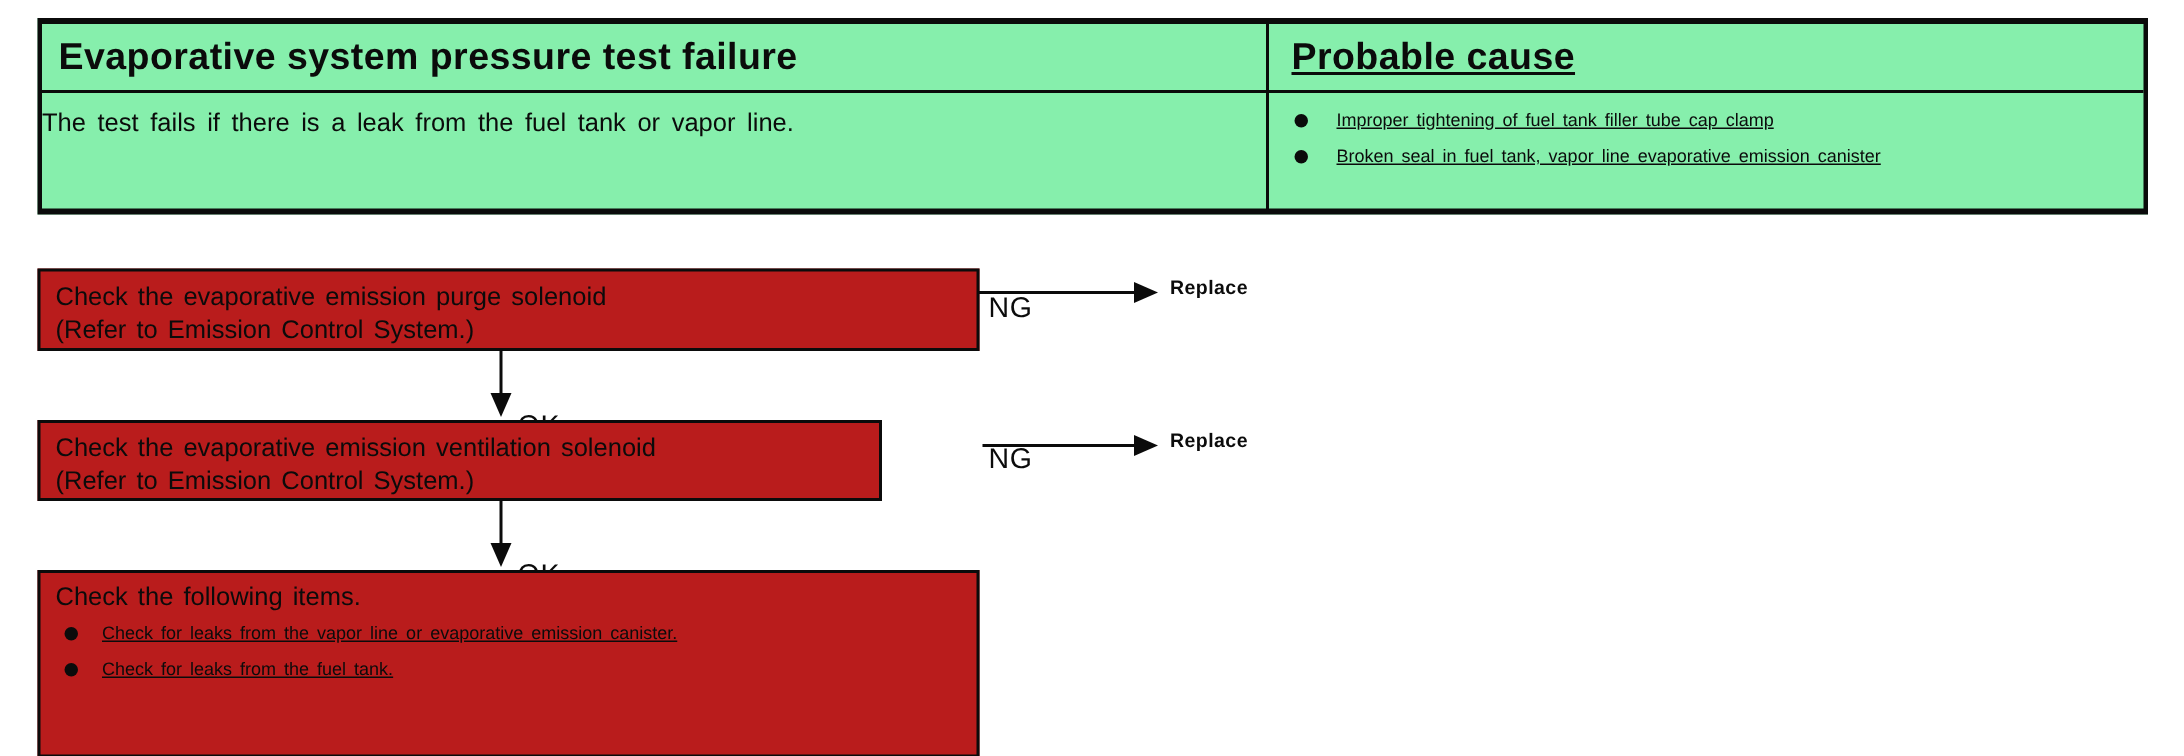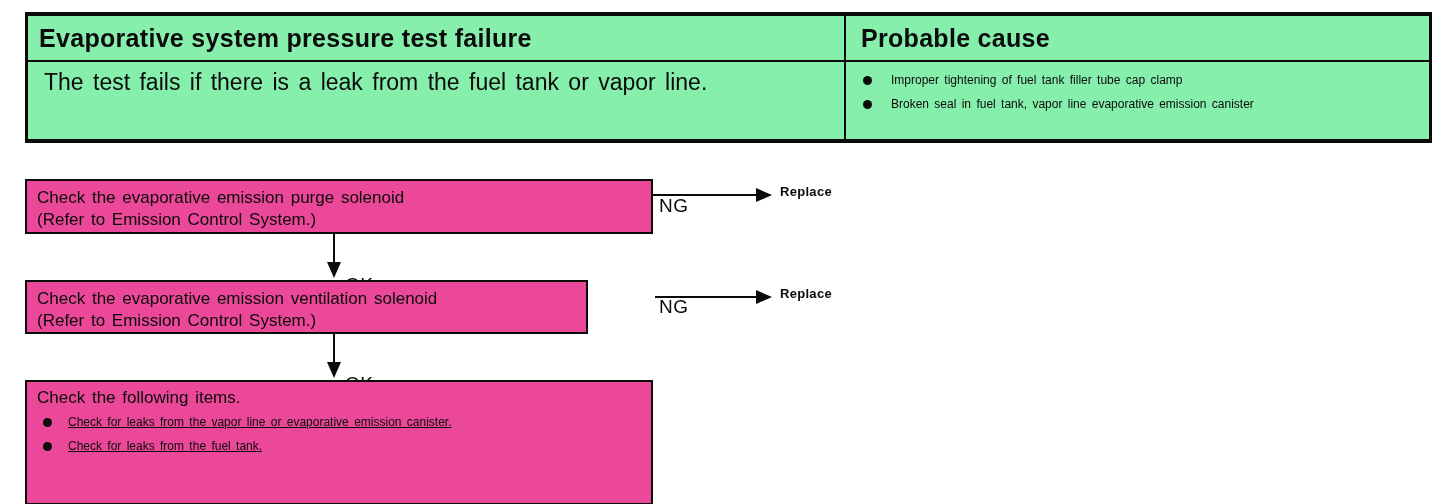--- a/index.html
+++ b/index.html
@@ -21,30 +21,30 @@
     border: solid #0b0b0b;
     border-width: 4px 3px;
     box-sizing: border-box;
     background: #86efac;
   }
   .t-row { display: flex; box-sizing: border-box; }
   .t-header { height: 46px; border-bottom: 2px solid #0b0b0b; }
   .t-body { height: 78px; }
   .t-cell { box-sizing: border-box; }
   .t-left { width: 818px; border-right: 2px solid #0b0b0b; }
-  .t-right { flex: 1; }
+  .t-right { flex: 1; text-decoration: underline; }
   .t-header .t-cell {
     display: flex; align-items: center;
     font-size: 25px; font-weight: bold; letter-spacing: 0.3px;
   }
   .t-header .t-left { padding-left: 11px; }
   .t-header .t-right { padding-left: 15px; }
   .t-body .t-left {
-    padding: 9px 12px 0 16px;
-    font-size: 23px; word-spacing: 3px; line-height: 22px;
+    padding: 9px 12px 0 0;
+    font-size: 17px; word-spacing: 3px; line-height: 22px;
   }
   ul.dot-list { list-style: none; margin: 0; padding: 0; }
   ul.dot-list li {
     position: relative; display: block;
     font-size: 12px; line-height: 24px; word-spacing: 2px;
     text-align: justify;
   }
   .t-body .t-right { padding: 6px 12px 0 0; }
   .t-body .dot-list li { padding-left: 45px; }
   .t-body .dot-list .bullet-dot { left: 17px; }
@@ -52,21 +52,21 @@
     position: absolute; top: 8px;
     width: 9px; height: 9px; border-radius: 50%;
     background: #0b0b0b;
   }
 
   
   .fbox {
     position: absolute;
     border: 2px solid #0b0b0b;
     box-sizing: border-box;
-    background: #ec4899;
+    background: #b91c1c;
     font-size: 17px; line-height: 22px; word-spacing: 2px;
     padding: 6px 10px 0 10px;
   }
   .fbox1 { left: 25px; top: 179px; width: 628px; height: 55px; }
   .fbox2 { left: 25px; top: 280px; width: 563px; height: 54px; }
   .fbox3 { left: 25px; top: 380px; width: 628px; height: 125px; padding-top: 4px; line-height: 24px; }
   .fbox3 .dot-list { margin-top: 0; text-decoration: underline; }
   .fbox3 .dot-list li { padding-left: 31px; padding-right: 4px; }
   .fbox3 .dot-list .bullet-dot { left: 6px; }
 

